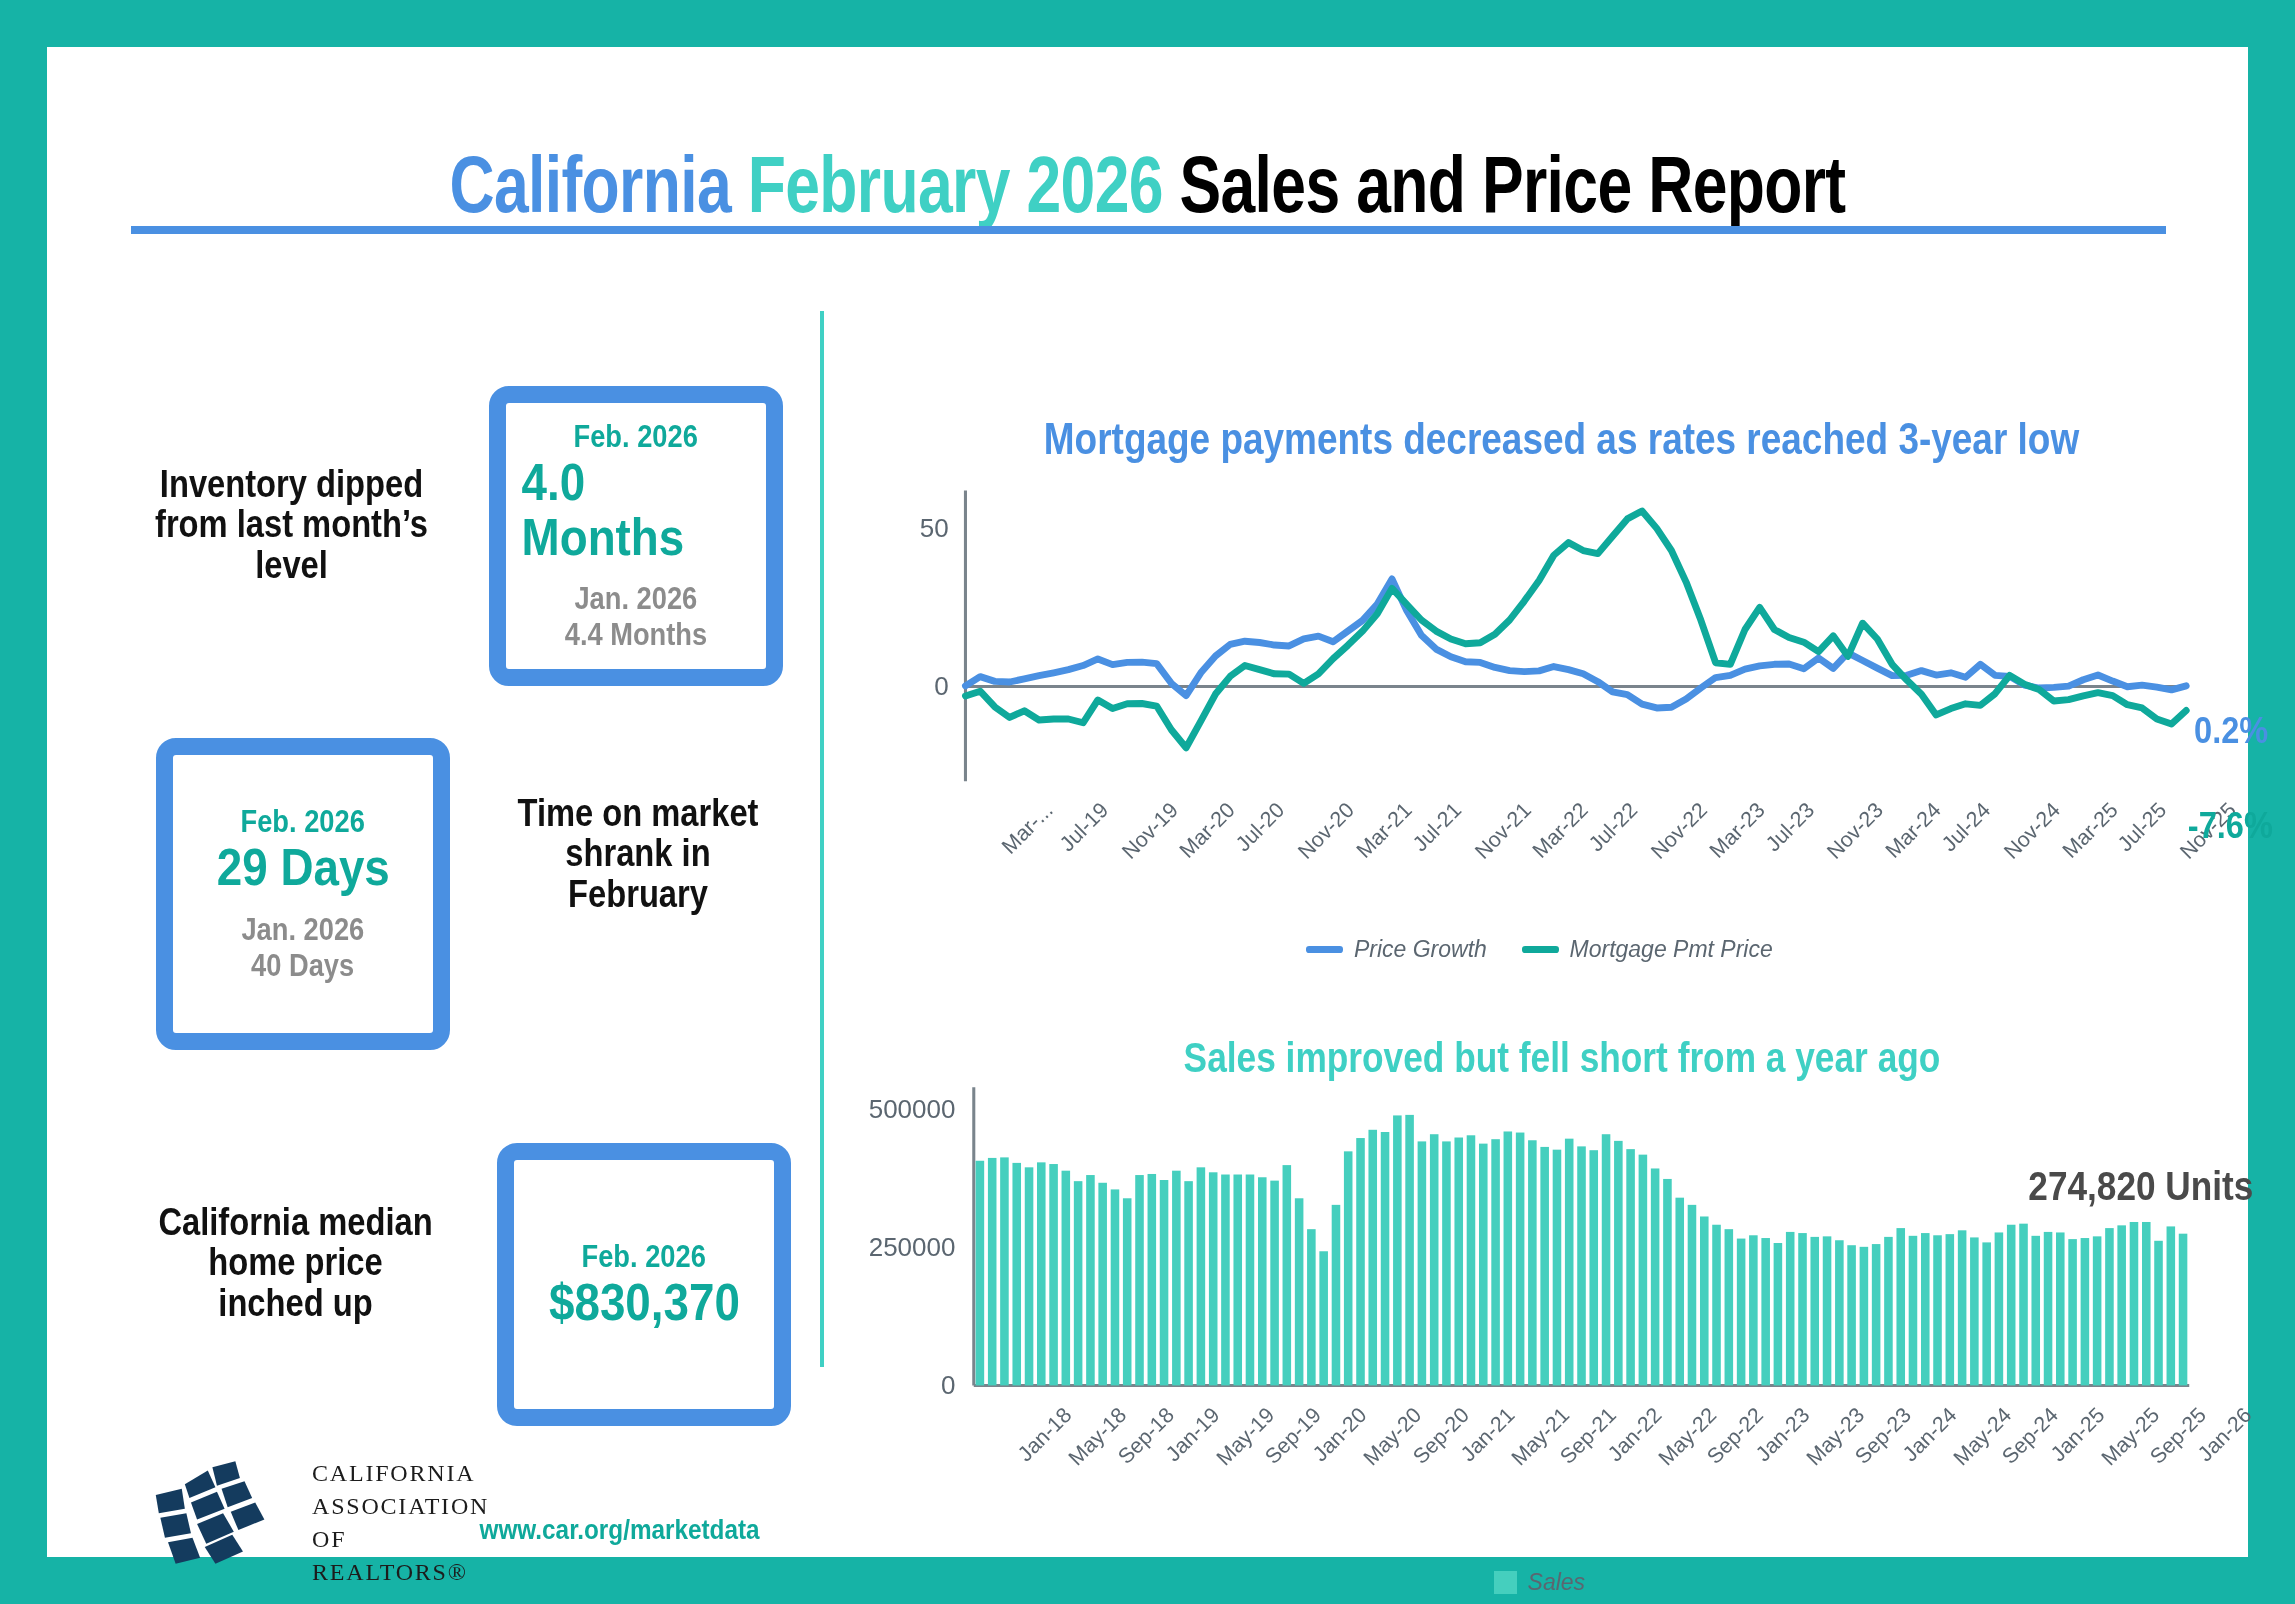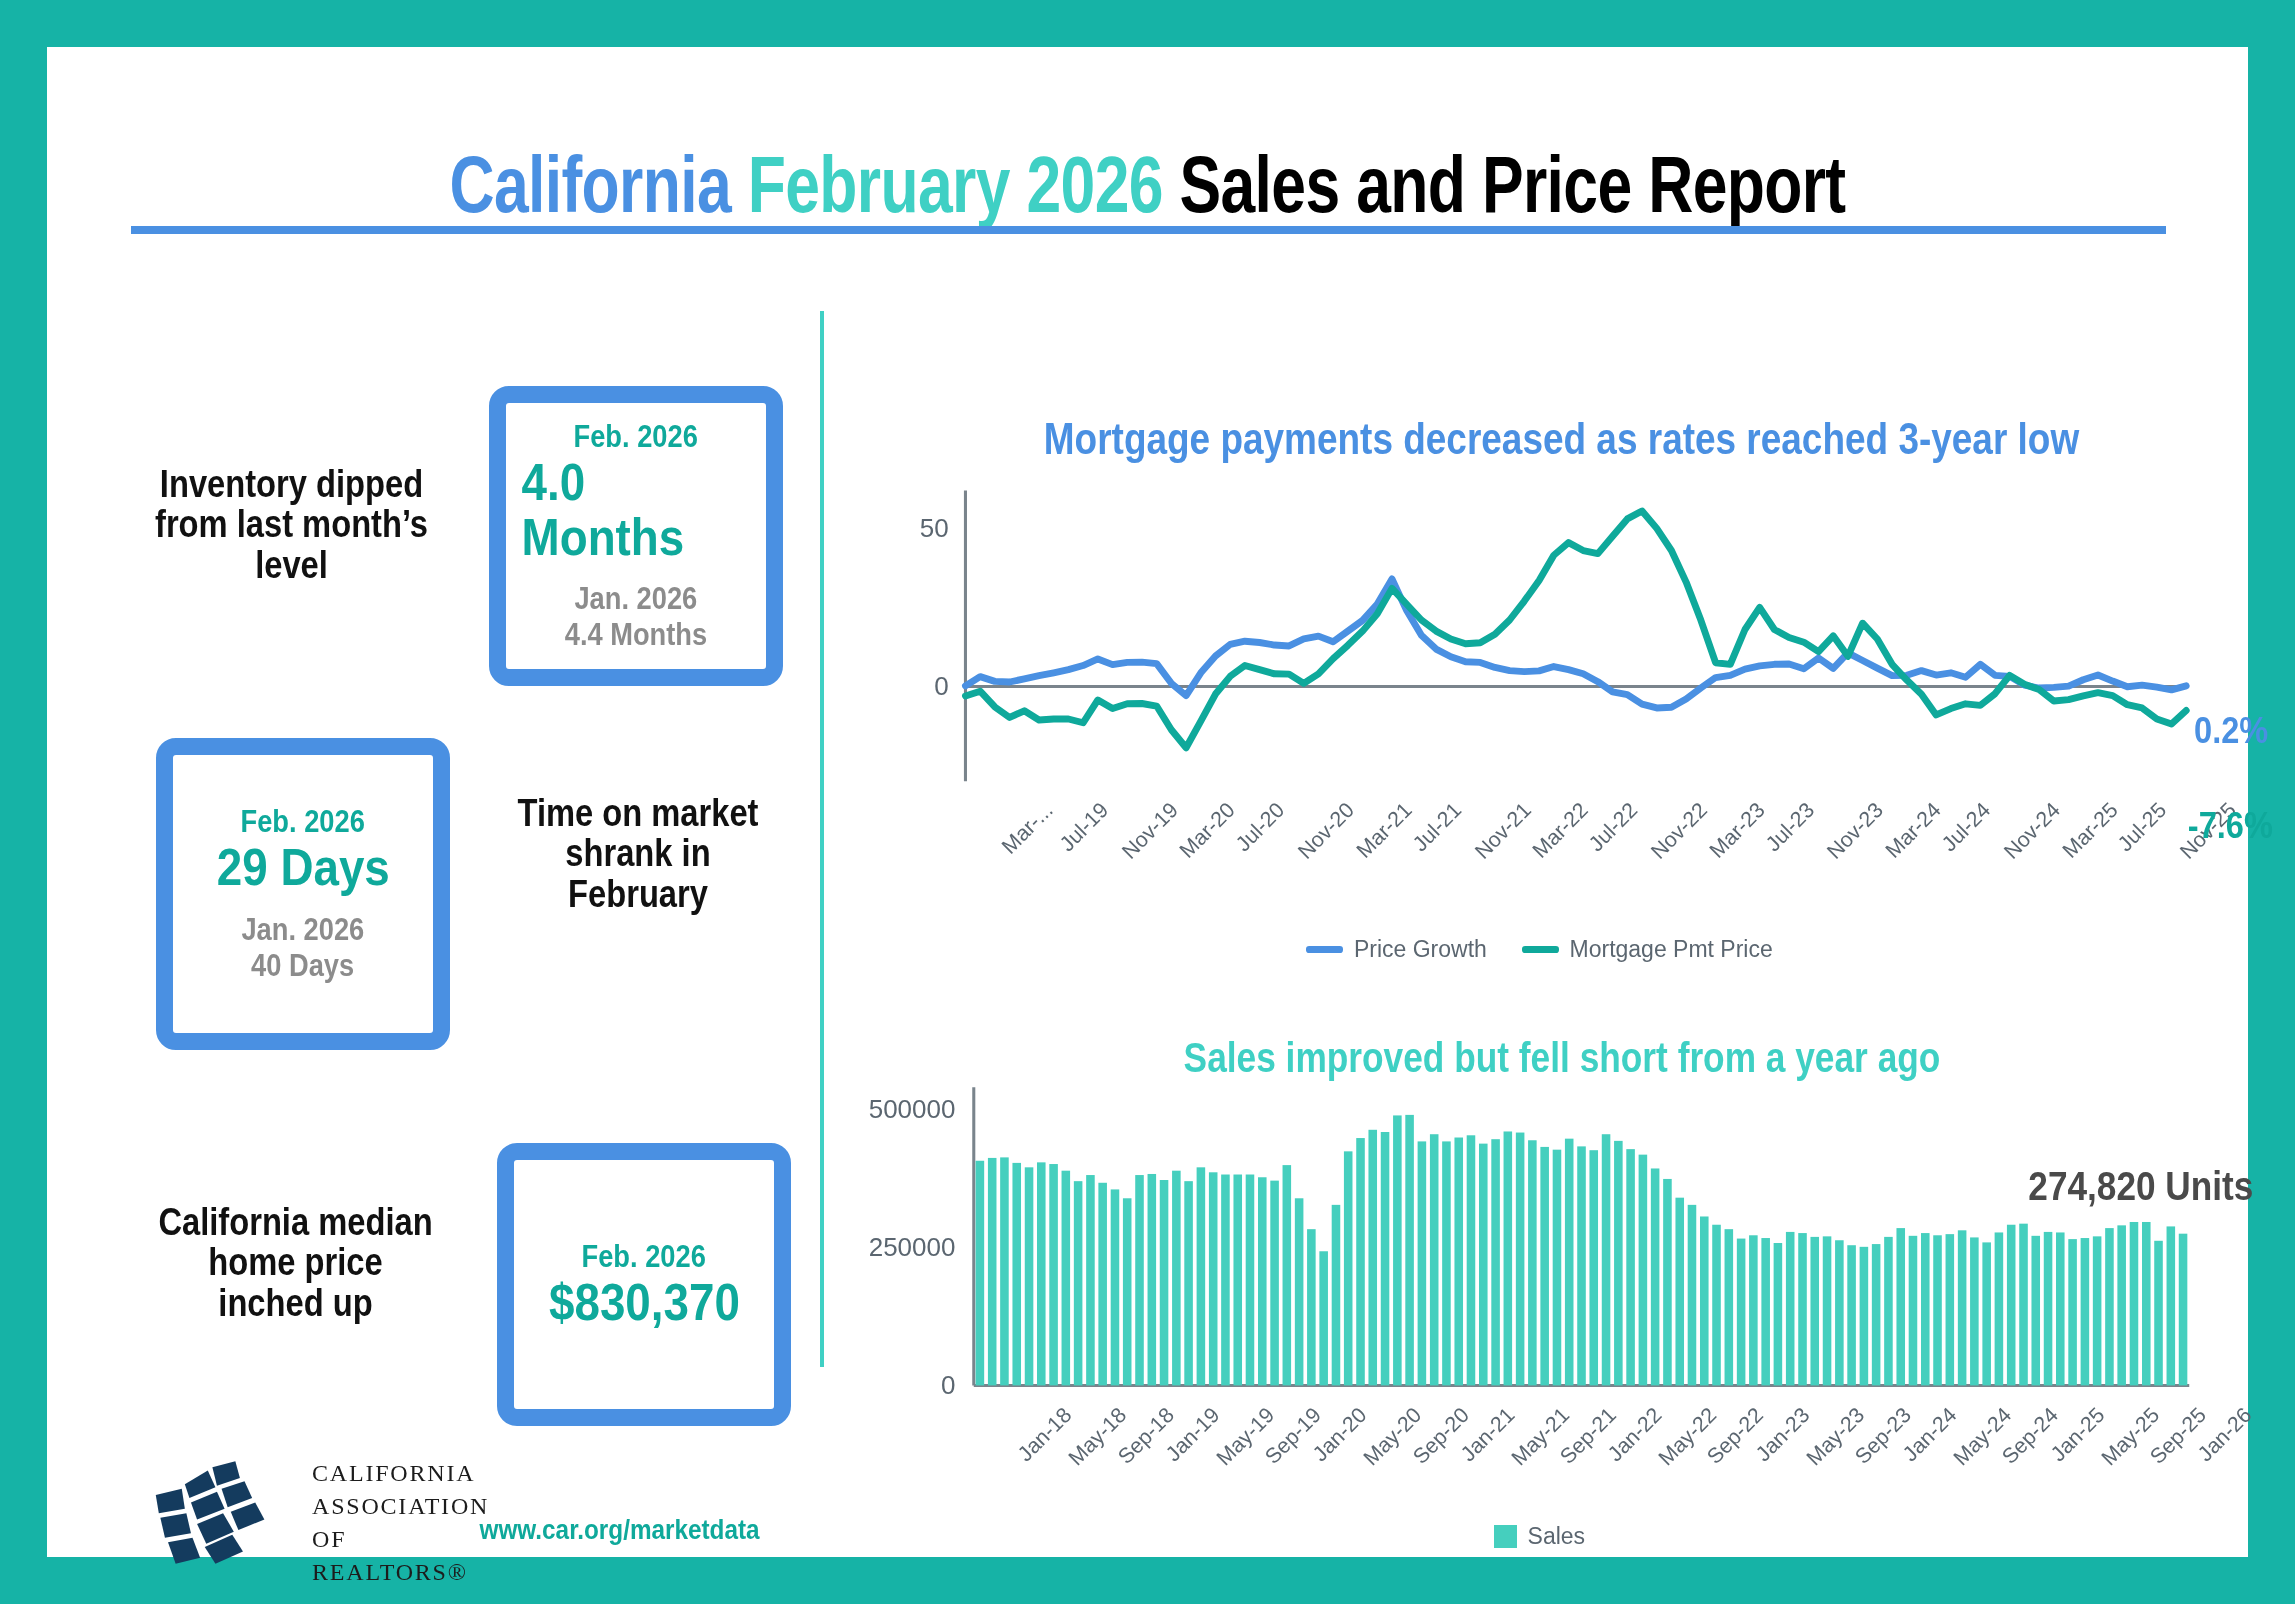--- a/index.html
+++ b/index.html
@@ -107,25 +107,25 @@
   }
   #ct1{left:849px;top:367px;width:1331px;text-align:center;font-size:44px;color:#4a90e2;}
   #ct2{left:903px;top:987px;width:1224px;text-align:center;font-size:42px;color:#3fd0c4;}
 
   .legend{
     position:absolute;display:flex;align-items:center;
     justify-content:center;gap:35px;
     font-size:23px;color:#5b6670;
     font-family:"Liberation Sans",sans-serif;
   }
-  .legend .item{display:flex;align-items:center;gap:10.7px;}
+  .legend .item{display:flex;align-items:center;gap:10.7px;font-style:italic;}
   .legend .swatch-line{width:37px;height:6.1px;border-radius:3.1px;display:block;}
   .legend .swatch-box{width:23px;height:23px;display:block;}
   #lg1{left:1148px;top:889px;width:689px;}
-  #lg2{left:1301px;top:1476px;width:383px;}
+  #lg2{left:1301px;top:1522px;width:383px;}
 
   .endlabel{
     position:absolute;font-weight:bold;font-size:37px;
     font-family:"Liberation Sans Narrow","Liberation Sans",sans-serif;
     transform:scaleX(0.88);
   }
   #el-price{left:2142px;top:663px;color:#4a90e2;}
   #el-mort{left:2135px;top:758px;color:#0fa99b;}
   #units{
     position:absolute;left:1966px;top:1117px;

